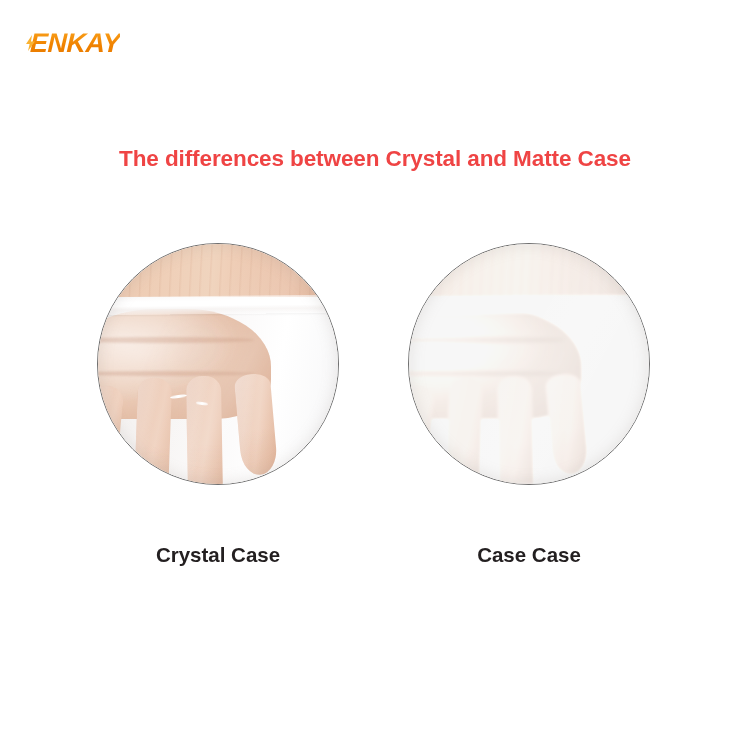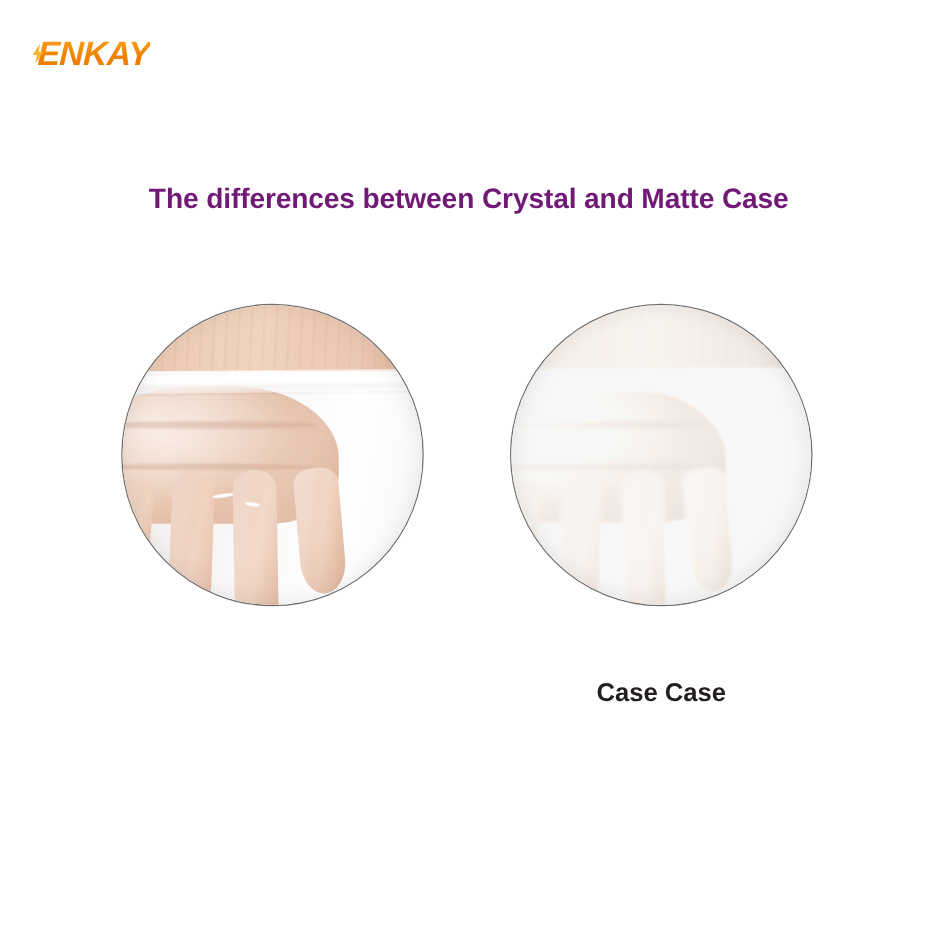--- a/index.html
+++ b/index.html
@@ -48,21 +48,21 @@
 
   
   .title {
     position: absolute;
     left: 0;
     right: 0;
     top: 146px;
     text-align: center;
     font-size: 22.5px;
     font-weight: bold;
-    color: #701a75;
+    color: #ef4444;
     letter-spacing: -0.1px;
   }
 
   
   .compare {
     position: absolute;
     left: 0;
     top: 243px;
     width: 750px;
   }
@@ -292,20 +292,21 @@
         <div class="finger f2"></div>
         <div class="finger f3"></div>
         <div class="finger f4"></div>
         <div class="case-edge"></div>
         <div class="fleck k1"></div>
         <div class="fleck k2"></div>
       </div>
       <div class="sheen"></div>
       <div class="vignette"></div>
     </div>
+    <div class="caption">Crystal Case</div>
   </div>
 
   <div class="panel right">
     <div class="photo matte">
       <div class="scene">
         <div class="bg-plane"></div>
         <div class="wrist">
             <div class="wrist-lines"></div>
           </div>
         <div class="palm">

